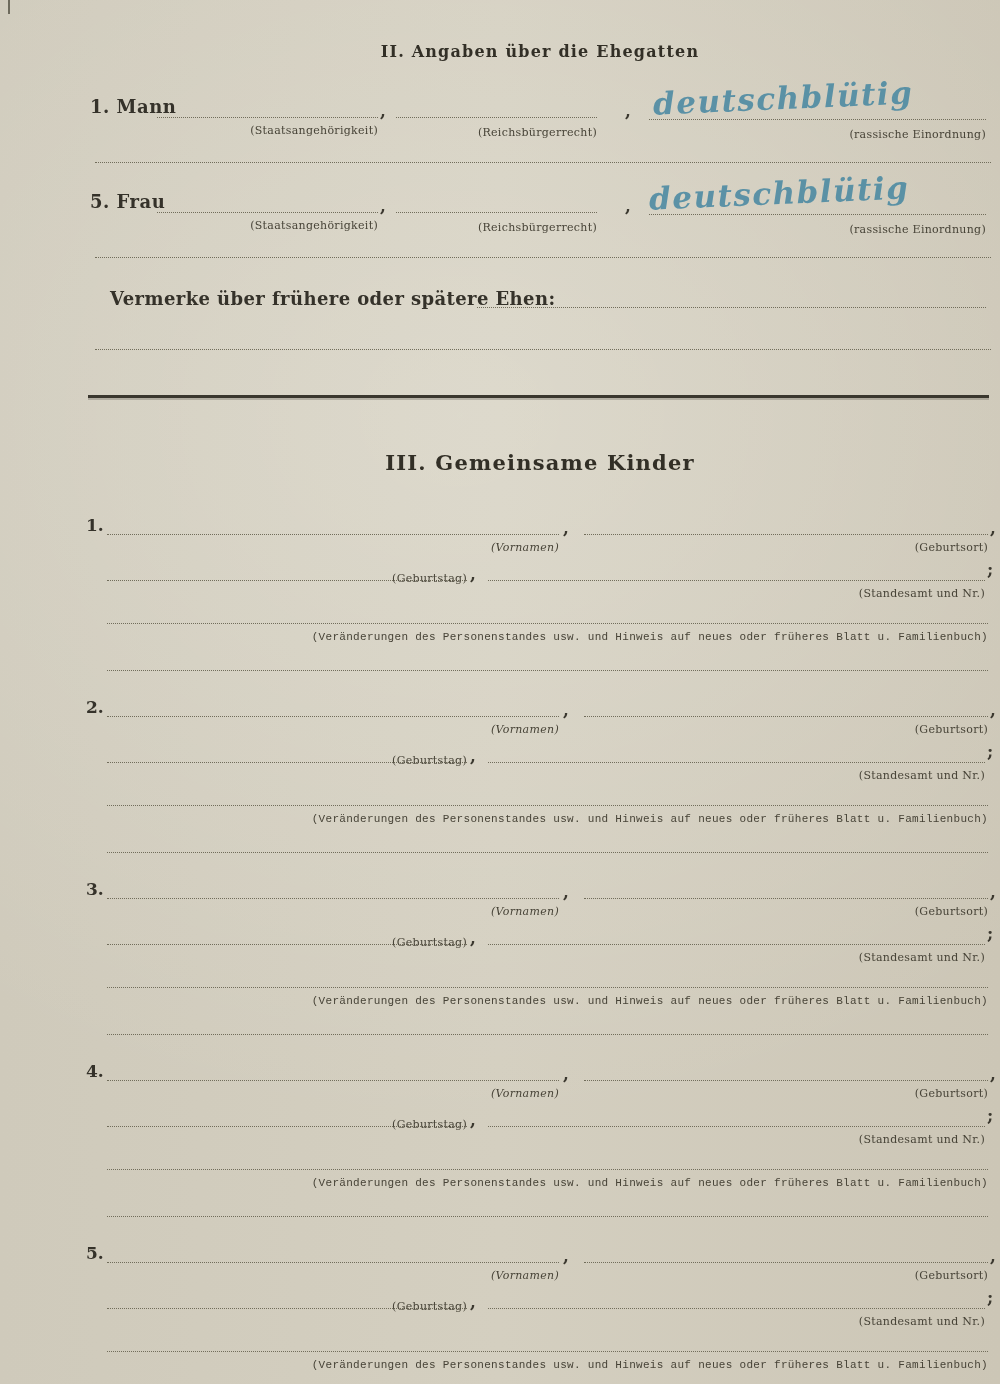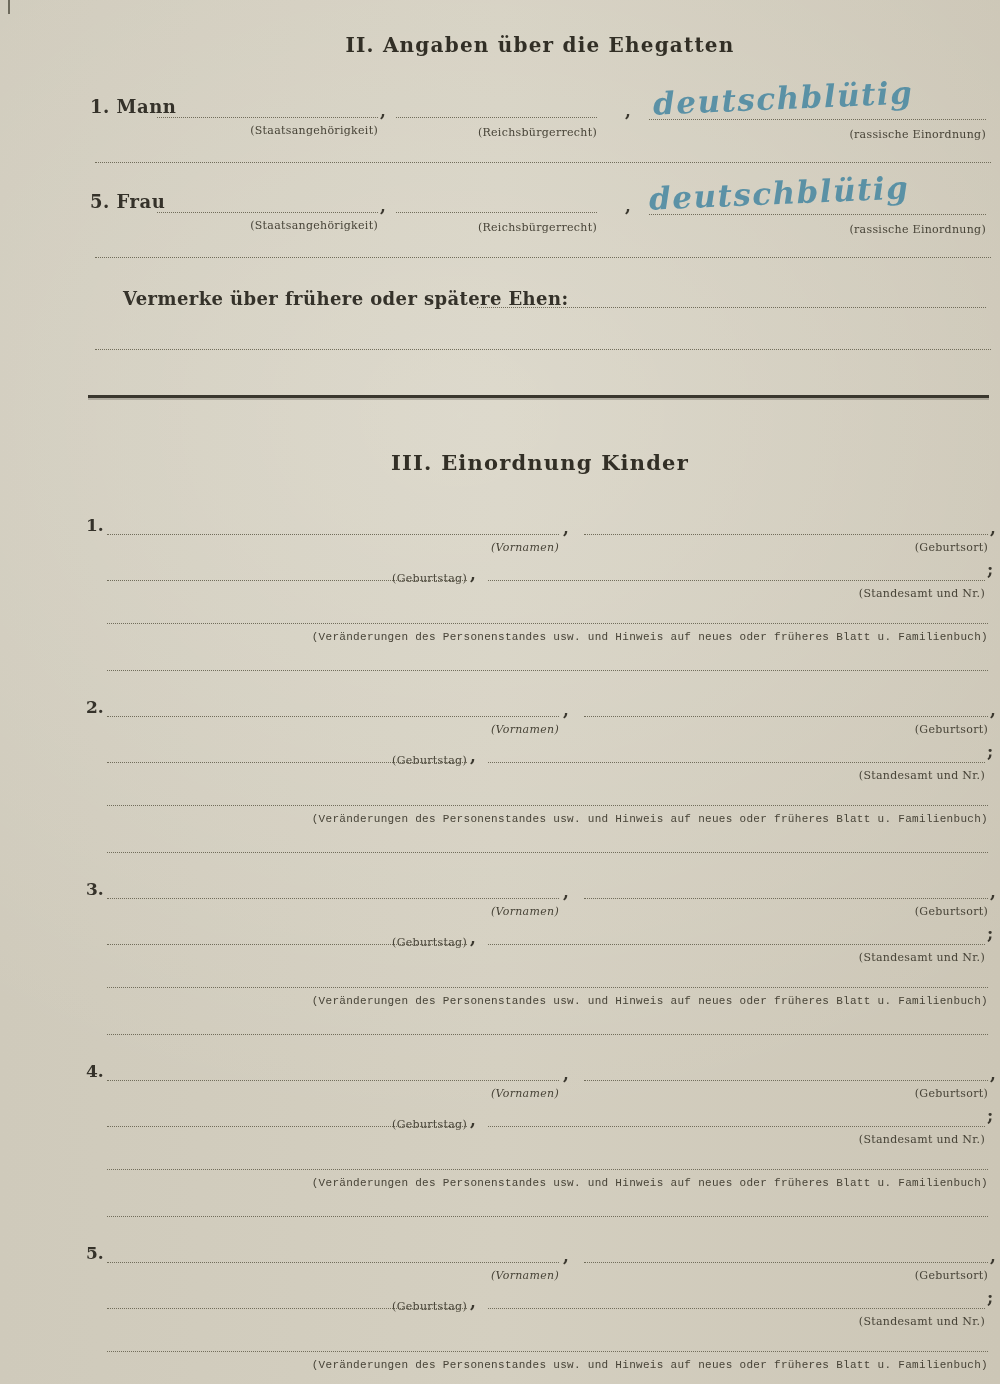--- a/index.html
+++ b/index.html
@@ -14,21 +14,21 @@
     background:
       radial-gradient(ellipse 130% 80% at 46% 30%, rgba(255,255,248,0.22), rgba(0,0,0,0) 65%),
       linear-gradient(90deg, #cfcabb 0%, #d4cfc0 50%, #ccc6b6 100%);
   }
   .edge-mark { position:absolute; left:8px; top:0; width:2px; height:14px; background:#6d6a5c; }
 
   .section-title {
     position:absolute; left:88px; width:904px; text-align:center;
     font-weight:bold; letter-spacing:1.2px; color:#322f26;
   }
-  #title-spouses { top:33px; font-size:20px; }
+  #title-spouses { top:42px; font-size:16px; }
   #title-children { top:450px; font-size:21px; }
 
   
   .d { position:absolute; height:0; border-bottom:1px dotted #716d5b; }
   
   .sl { position:absolute; font-size:11px; text-align:right; color:#474337; letter-spacing:0.3px; white-space:nowrap; }
   
   .pm { position:absolute; font-size:17px; font-weight:bold; color:#3b382f; }
 
   .rule { position:absolute; left:95px; width:896px; height:0; border-bottom:1px dotted #716d5b; }
@@ -48,21 +48,21 @@
   .s-sl2 { left:396px; top:9px;  width:201px; }
   .s-sl3 { left:649px; top:11px; width:337px; }
   .hand {
     position:absolute; left:653px; top:-37px;
     font-style:italic; font-weight:bold; font-size:31px;
     color:#4e8ba3; letter-spacing:1.5px; white-space:nowrap;
     transform:rotate(-2.5deg); opacity:0.9;
   }
 
   
-  .r-label { position:absolute; left:110px; top:-19px; font-size:18px; font-weight:bold; color:#35322a; letter-spacing:0.4px; white-space:nowrap;margin-left:13px; }
+  .r-label { position:absolute; left:110px; top:-19px; font-size:18px; font-weight:bold; color:#35322a; letter-spacing:0.4px; white-space:nowrap; }
   .r-d { left:477px; top:0; width:509px; }
 
   
   .entry-num { position:absolute; left:86px; top:-19px; font-size:17px; font-weight:bold; color:#35322a; }
   .e-d1 { left:107px; top:0;   width:452px; }
   .e-c1 { left:563px; top:-16px; }
   .e-d2 { left:584px; top:0;   width:404px; }
   .e-c2 { left:990px; top:-16px; }
   .e-sl1 { left:107px; top:7px; width:452px;font-style:italic; }
   .e-sl2 { left:584px; top:7px; width:404px; }
@@ -117,21 +117,21 @@
 
   <div class="remarks-row" style="top:307px">
     <span class="r-label">Vermerke über frühere oder spätere Ehen:</span>
     <span class="d r-d"></span>
   </div>
 
   <div class="rule" style="top:349px"></div>
 
   <div class="divider"></div>
 
-  <div class="section-title" id="title-children">III. Einordnung Kinder</div>
+  <div class="section-title" id="title-children">III. Gemeinsame Kinder</div>
 
   <div class="child-entry" style="top:534px">
     <span class="entry-num">1.</span>
     <span class="d e-d1"></span>
     <span class="pm e-c1">,</span>
     <span class="d e-d2"></span>
     <span class="pm e-c2">,</span>
     <span class="sl e-sl1">(Vornamen)</span>
     <span class="sl e-sl2">(Geburtsort)</span>
     <span class="d e-d3"></span>

